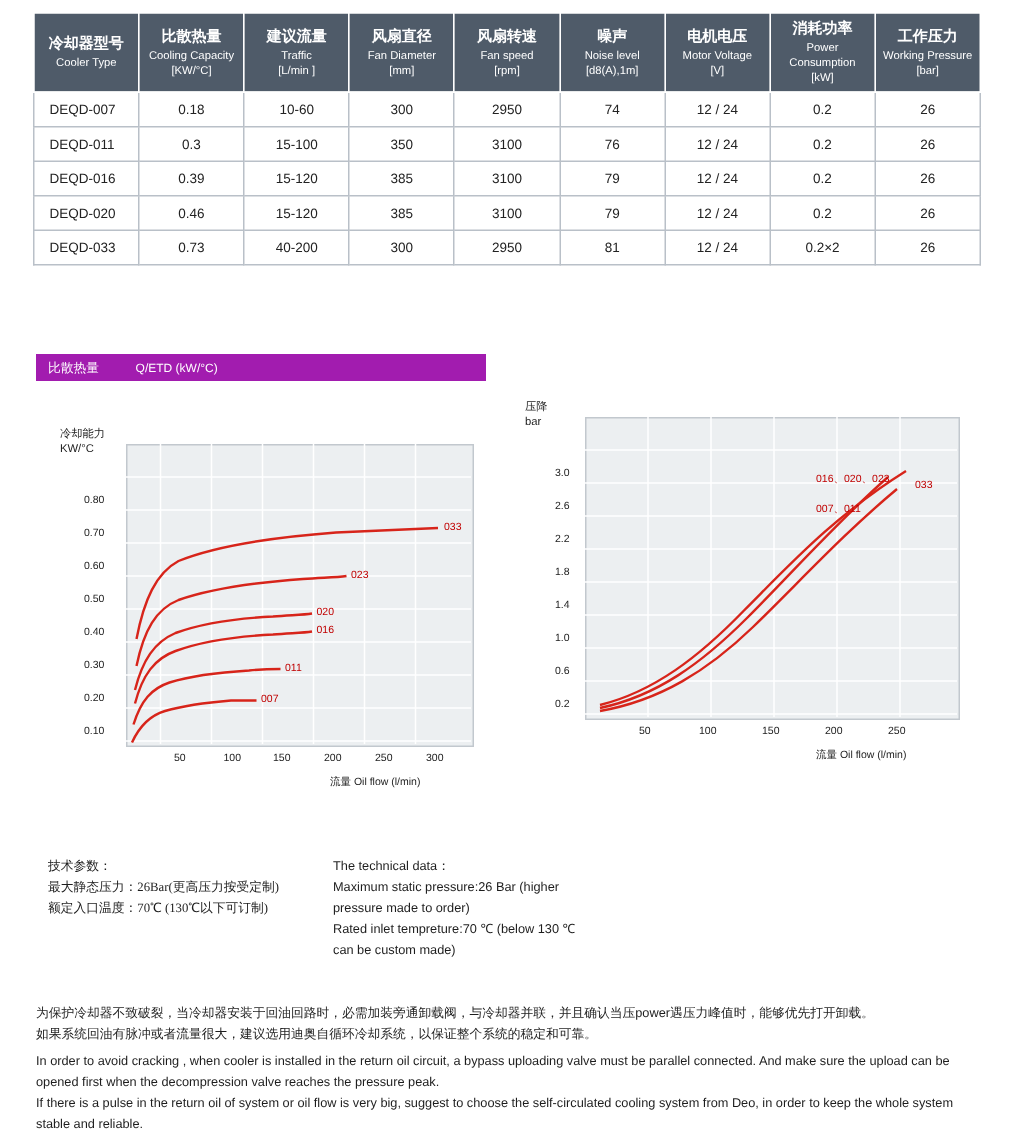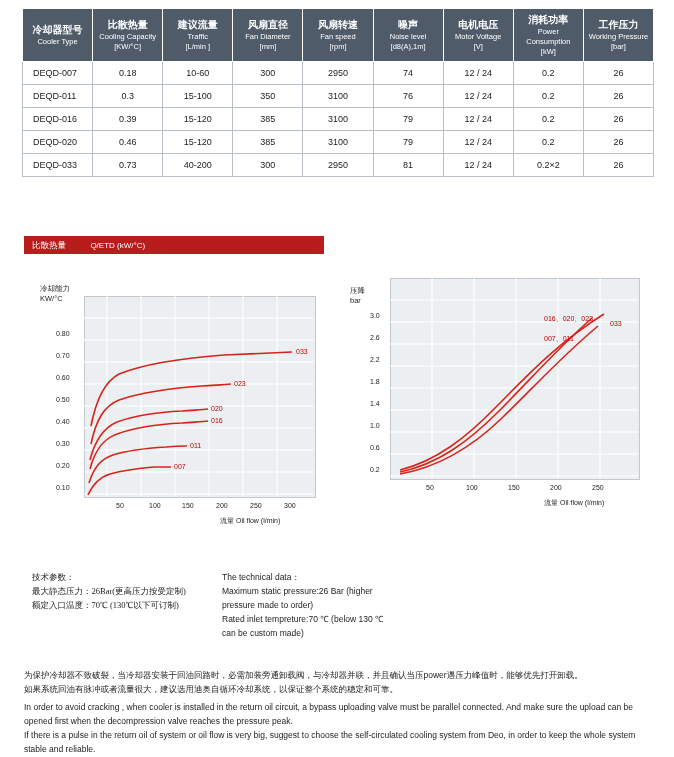--- a/index.html
+++ b/index.html
@@ -66,21 +66,21 @@
   
   .chart-panel {
     position: absolute;
     top: 236px;
     width: 300px;
     height: 290px;
   }
   #chart-left { left: 24px; }
   #chart-right { left: 348px; }
   .chart-head {
-    background: #b91c1c;
+    background: #a21caf;
     color: #fff;
     height: 18px;
     line-height: 18px;
     font-size: 8.5px;
     padding-left: 8px;
     white-space: nowrap;
   }
   .chart-head .t2 { margin-left: 22px; font-size: 8px;}
   .plot-wrap {
     position: relative;
@@ -305,21 +305,21 @@
     <div class="curve-label" style="left:210px; top:126px;">023</div>
     <div class="curve-label" style="left:187px; top:151px;">020</div>
     <div class="curve-label" style="left:187px; top:163px;">016</div>
     <div class="curve-label" style="left:166px; top:188px;">011</div>
     <div class="curve-label" style="left:150px; top:209px;">007</div>
   </div>
 </div>
 
 <div class="chart-panel" id="chart-right">
   <div class="plot-wrap">
-    <div class="axis-title" style="left:2px; top:30px;margin-top:20px;">压降
+    <div class="axis-title" style="left:2px; top:30px;">压降
 bar</div>
     <div class="plot-area" style="left:42px; top:42px; width:248px; height:200px;"></div>
 
     <div class="tick-label" style="left:22px; top:76px;">3.0</div>
     <div class="tick-label" style="left:22px; top:98px;">2.6</div>
     <div class="tick-label" style="left:22px; top:120px;">2.2</div>
     <div class="tick-label" style="left:22px; top:142px;">1.8</div>
     <div class="tick-label" style="left:22px; top:164px;">1.4</div>
     <div class="tick-label" style="left:22px; top:186px;">1.0</div>
     <div class="tick-label" style="left:22px; top:208px;">0.6</div>

